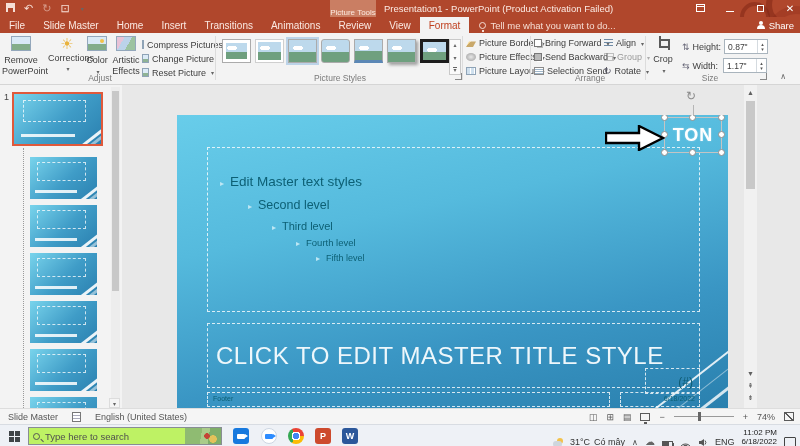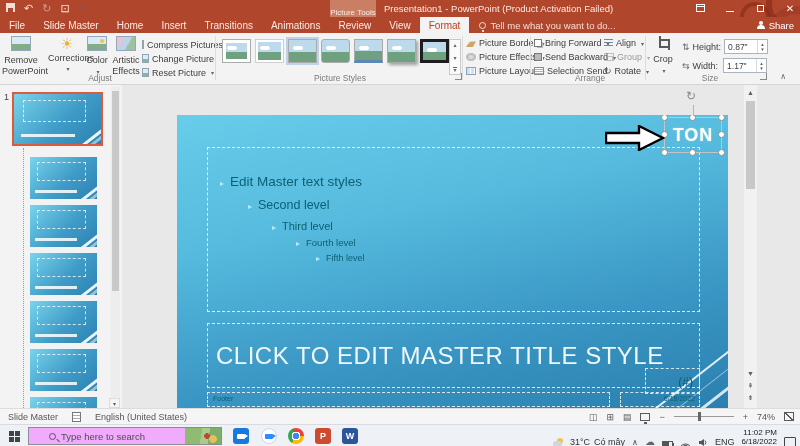--- a/index.html
+++ b/index.html
@@ -140,21 +140,21 @@
   .ssic::after{content:"";position:absolute;left:3px;top:8px;width:3px;height:2px;background:#5a5a5a;}
   .ztrack{width:60px;height:1px;background:#9a9a9a;position:relative;}
   .zthumb{position:absolute;left:24px;top:-4px;width:3px;height:9px;background:#666;}
   .fitic{display:inline-block;width:10px;height:9px;border:1px solid #5a5a5a;background:
      linear-gradient(45deg,transparent 45%,#5a5a5a 45% 55%,transparent 55%);}
 
   
   #taskbar{position:absolute;left:0;top:424px;width:800px;height:22px;background:#eef1f6;border-top:1px solid #d8dce2;}
   .startic{position:absolute;left:9px;top:6px;width:11px;height:11px;display:grid;grid-template-columns:5px 5px;grid-template-rows:5px 5px;gap:1px;}
   .startic span{background:#3f4447;}
-  #searchbox{position:absolute;left:28px;top:2px;width:194px;height:18px;background:#f0abfc;border:1px solid #888d94;display:flex;align-items:center;padding-left:20px;gap:5px;overflow:hidden;}
+  #searchbox{position:absolute;left:28px;top:2px;width:194px;height:18px;background:#bef264;border:1px solid #888d94;display:flex;align-items:center;padding-left:4px;gap:5px;overflow:hidden;}
   .magic{width:7px;height:7px;border:1.4px solid #555;border-radius:50%;position:relative;flex:0 0 auto;}
   .magic::after{content:"";position:absolute;left:6px;top:6px;width:4px;height:1.4px;background:#555;transform:rotate(45deg);}
   #searchbox .ph-text{font-size:9.5px;color:#4f4f4f;white-space:nowrap;flex:1;}
   .picnic{width:36px;height:18px;flex:0 0 auto;background:
      radial-gradient(circle 3px at 22px 9px,#c44536 90%,transparent),
      radial-gradient(circle 4px at 28px 12px,#e4c25a 90%,transparent),
      linear-gradient(100deg,#8fbb72 0 45%,#aacc8a 45% 65%,#7fae69 65%);}
   .tbicon{position:absolute;top:3px;width:16px;height:16px;border-radius:3px;display:flex;align-items:center;justify-content:center;font-size:9px;font-weight:bold;color:#fff;}
   .cam{position:relative;width:8px;height:5px;background:#fff;border-radius:1px;}
   .cam::after{content:"";position:absolute;right:-3px;top:0.5px;border-left:3px solid #fff;border-top:2px solid transparent;border-bottom:2px solid transparent;}

